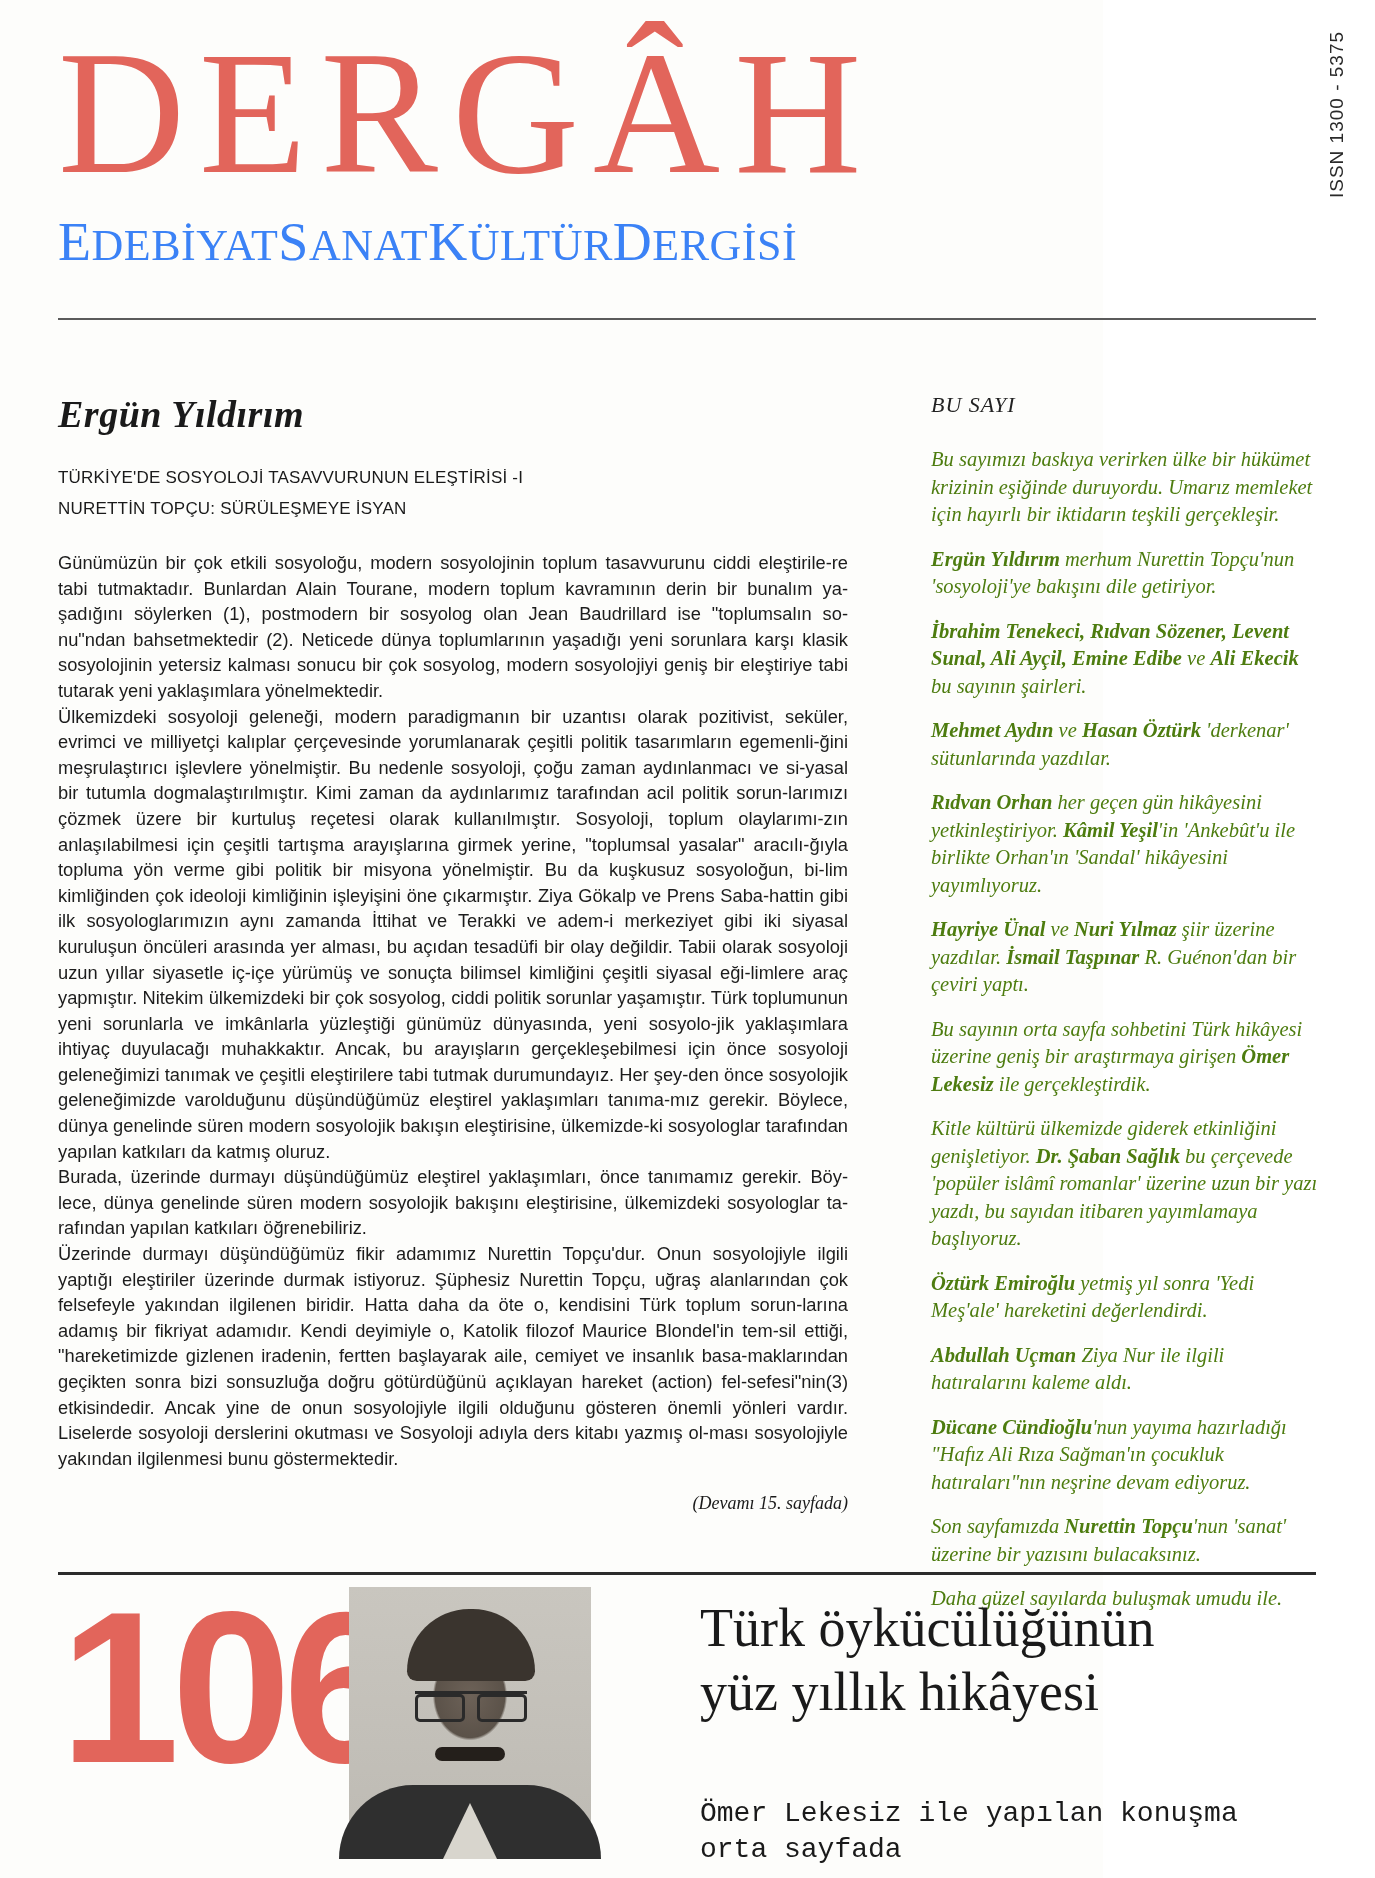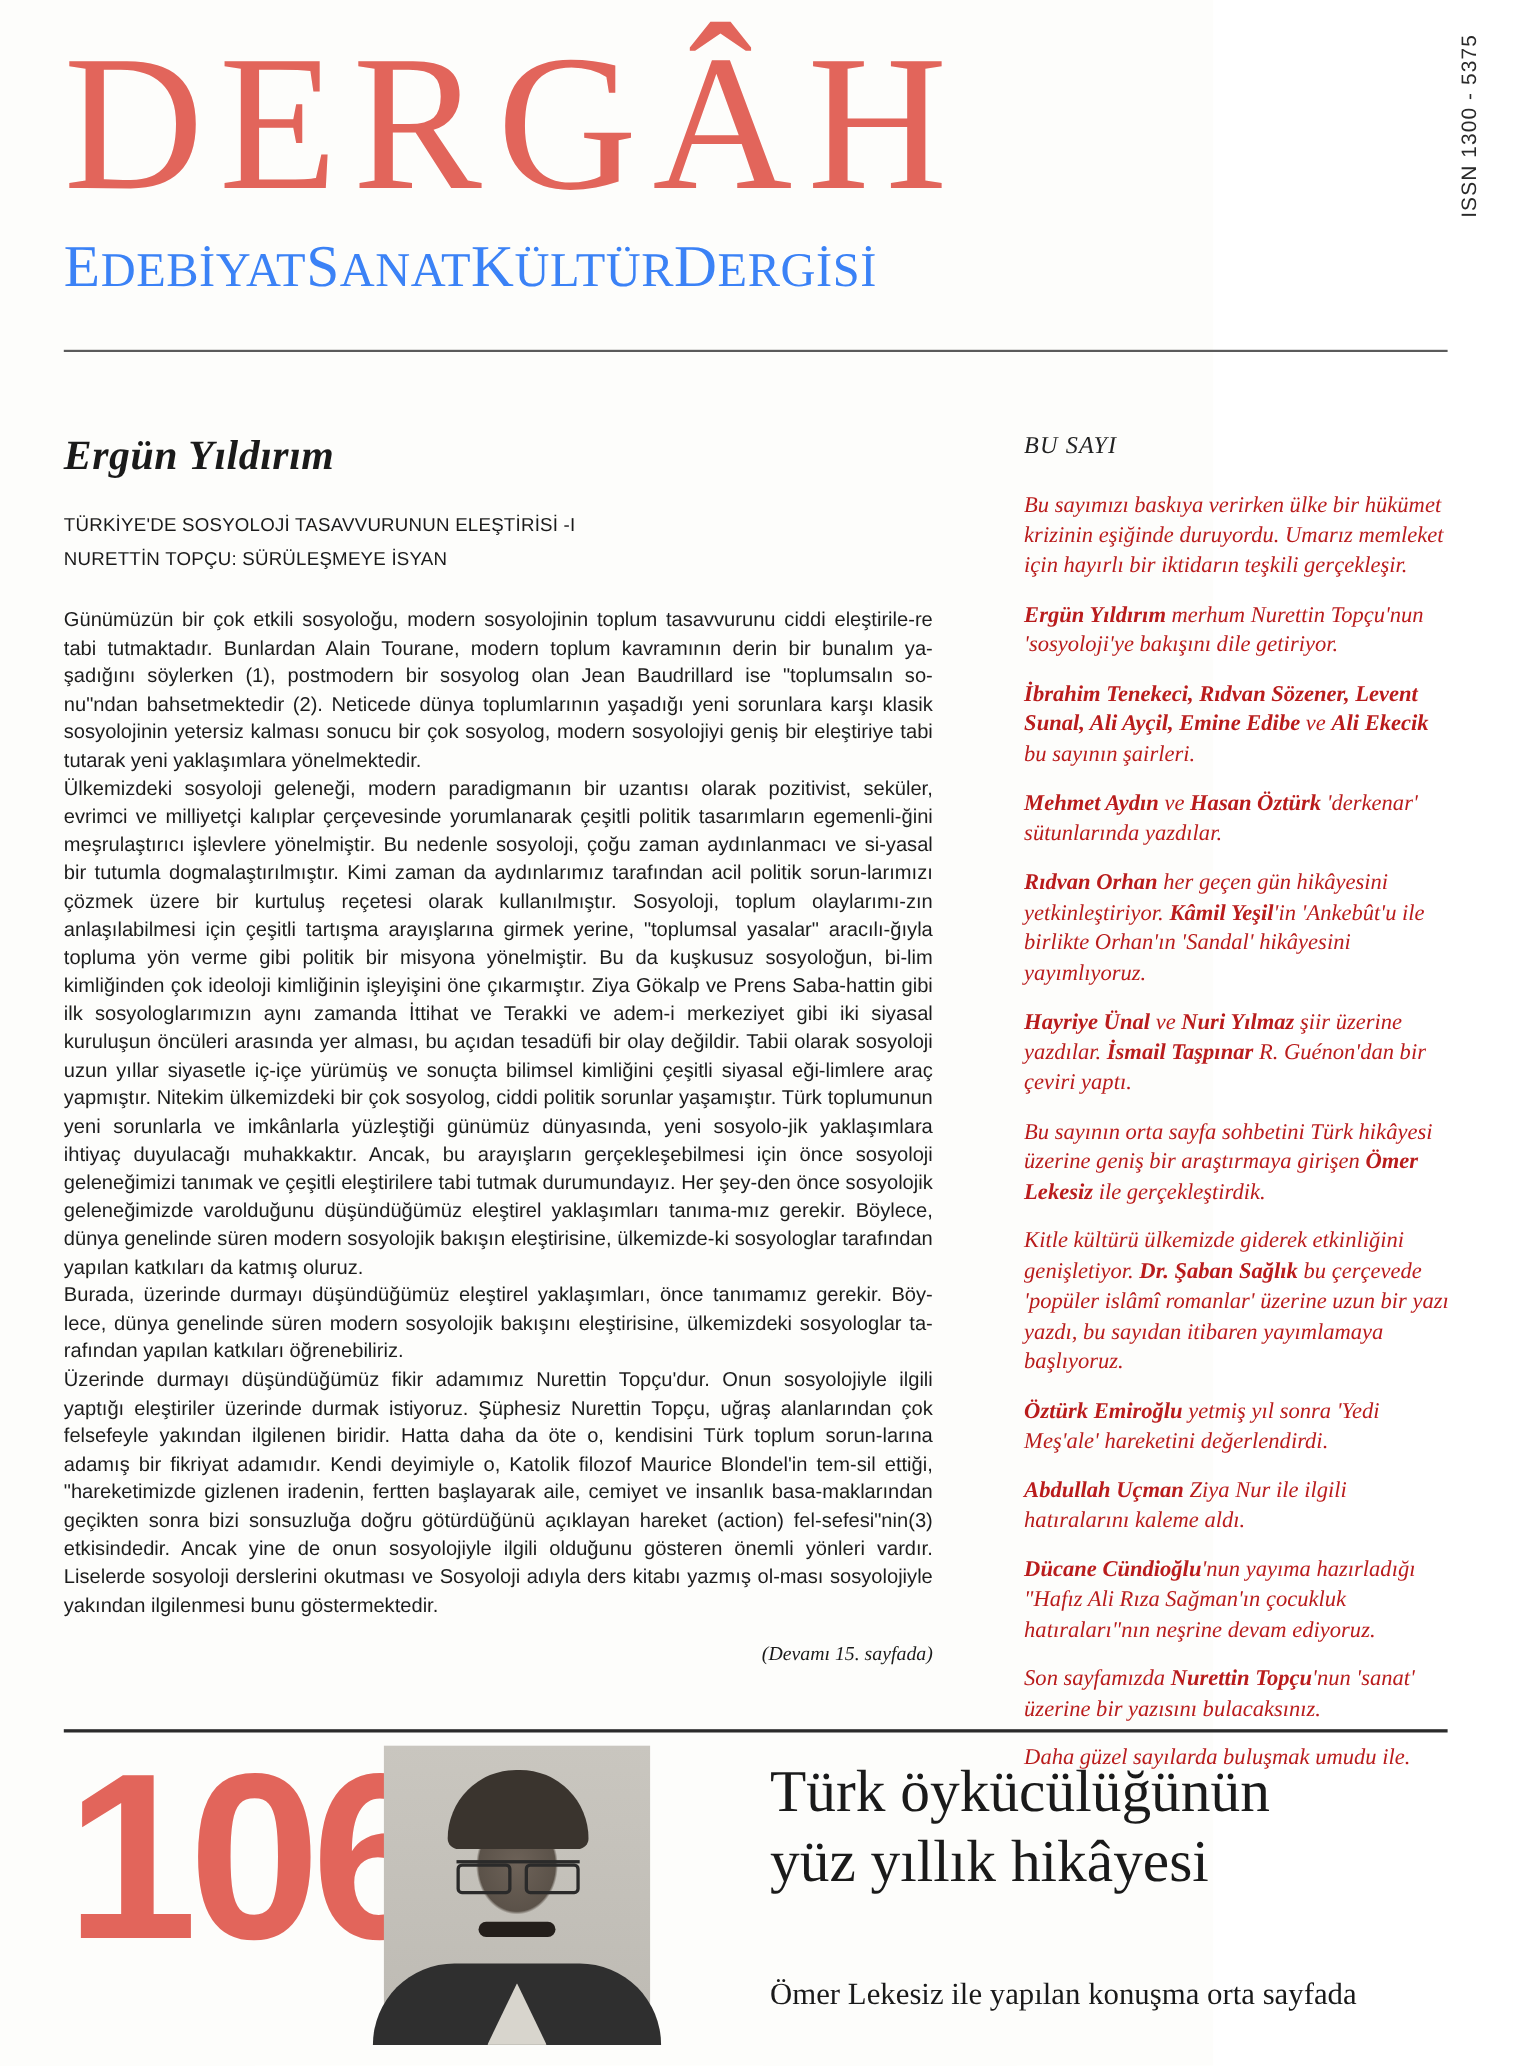--- a/index.html
+++ b/index.html
@@ -140,21 +140,21 @@
     margin: 0 0 28px 0;
     color: #222;
   }
   .side-p {
     font-family: "Liberation Serif", serif;
     font-style: italic;
     font-size: 20.5px;
     line-height: 27.5px;
     margin: 0 0 17px 0;
     text-align: left;
-    color: #b91c1c;
+    color: #4d7c0f;
   }
   .side-p b {
     font-weight: bold;
     font-style: italic;
   }
 
   
   .rule-bottom {
     position: absolute;
     left: 58px;
@@ -237,21 +237,21 @@
     width: 620px;
   }
   .promo-title {
     font-family: Liberation Serif, serif;
     font-size: 54px;
     line-height: 64px;
     color: #1a1a1a;
     margin: 0;
   }
   .promo-sub {
-    font-family: Liberation Serif, serif;
+    font-family: Liberation Mono, monospace;
     font-size: 28px;
     line-height: 36px;
     color: #1a1a1a;
     margin: 72px 0 0 0;
   }
 </style>
 </head>
 <body>
 
 <div class="page">

